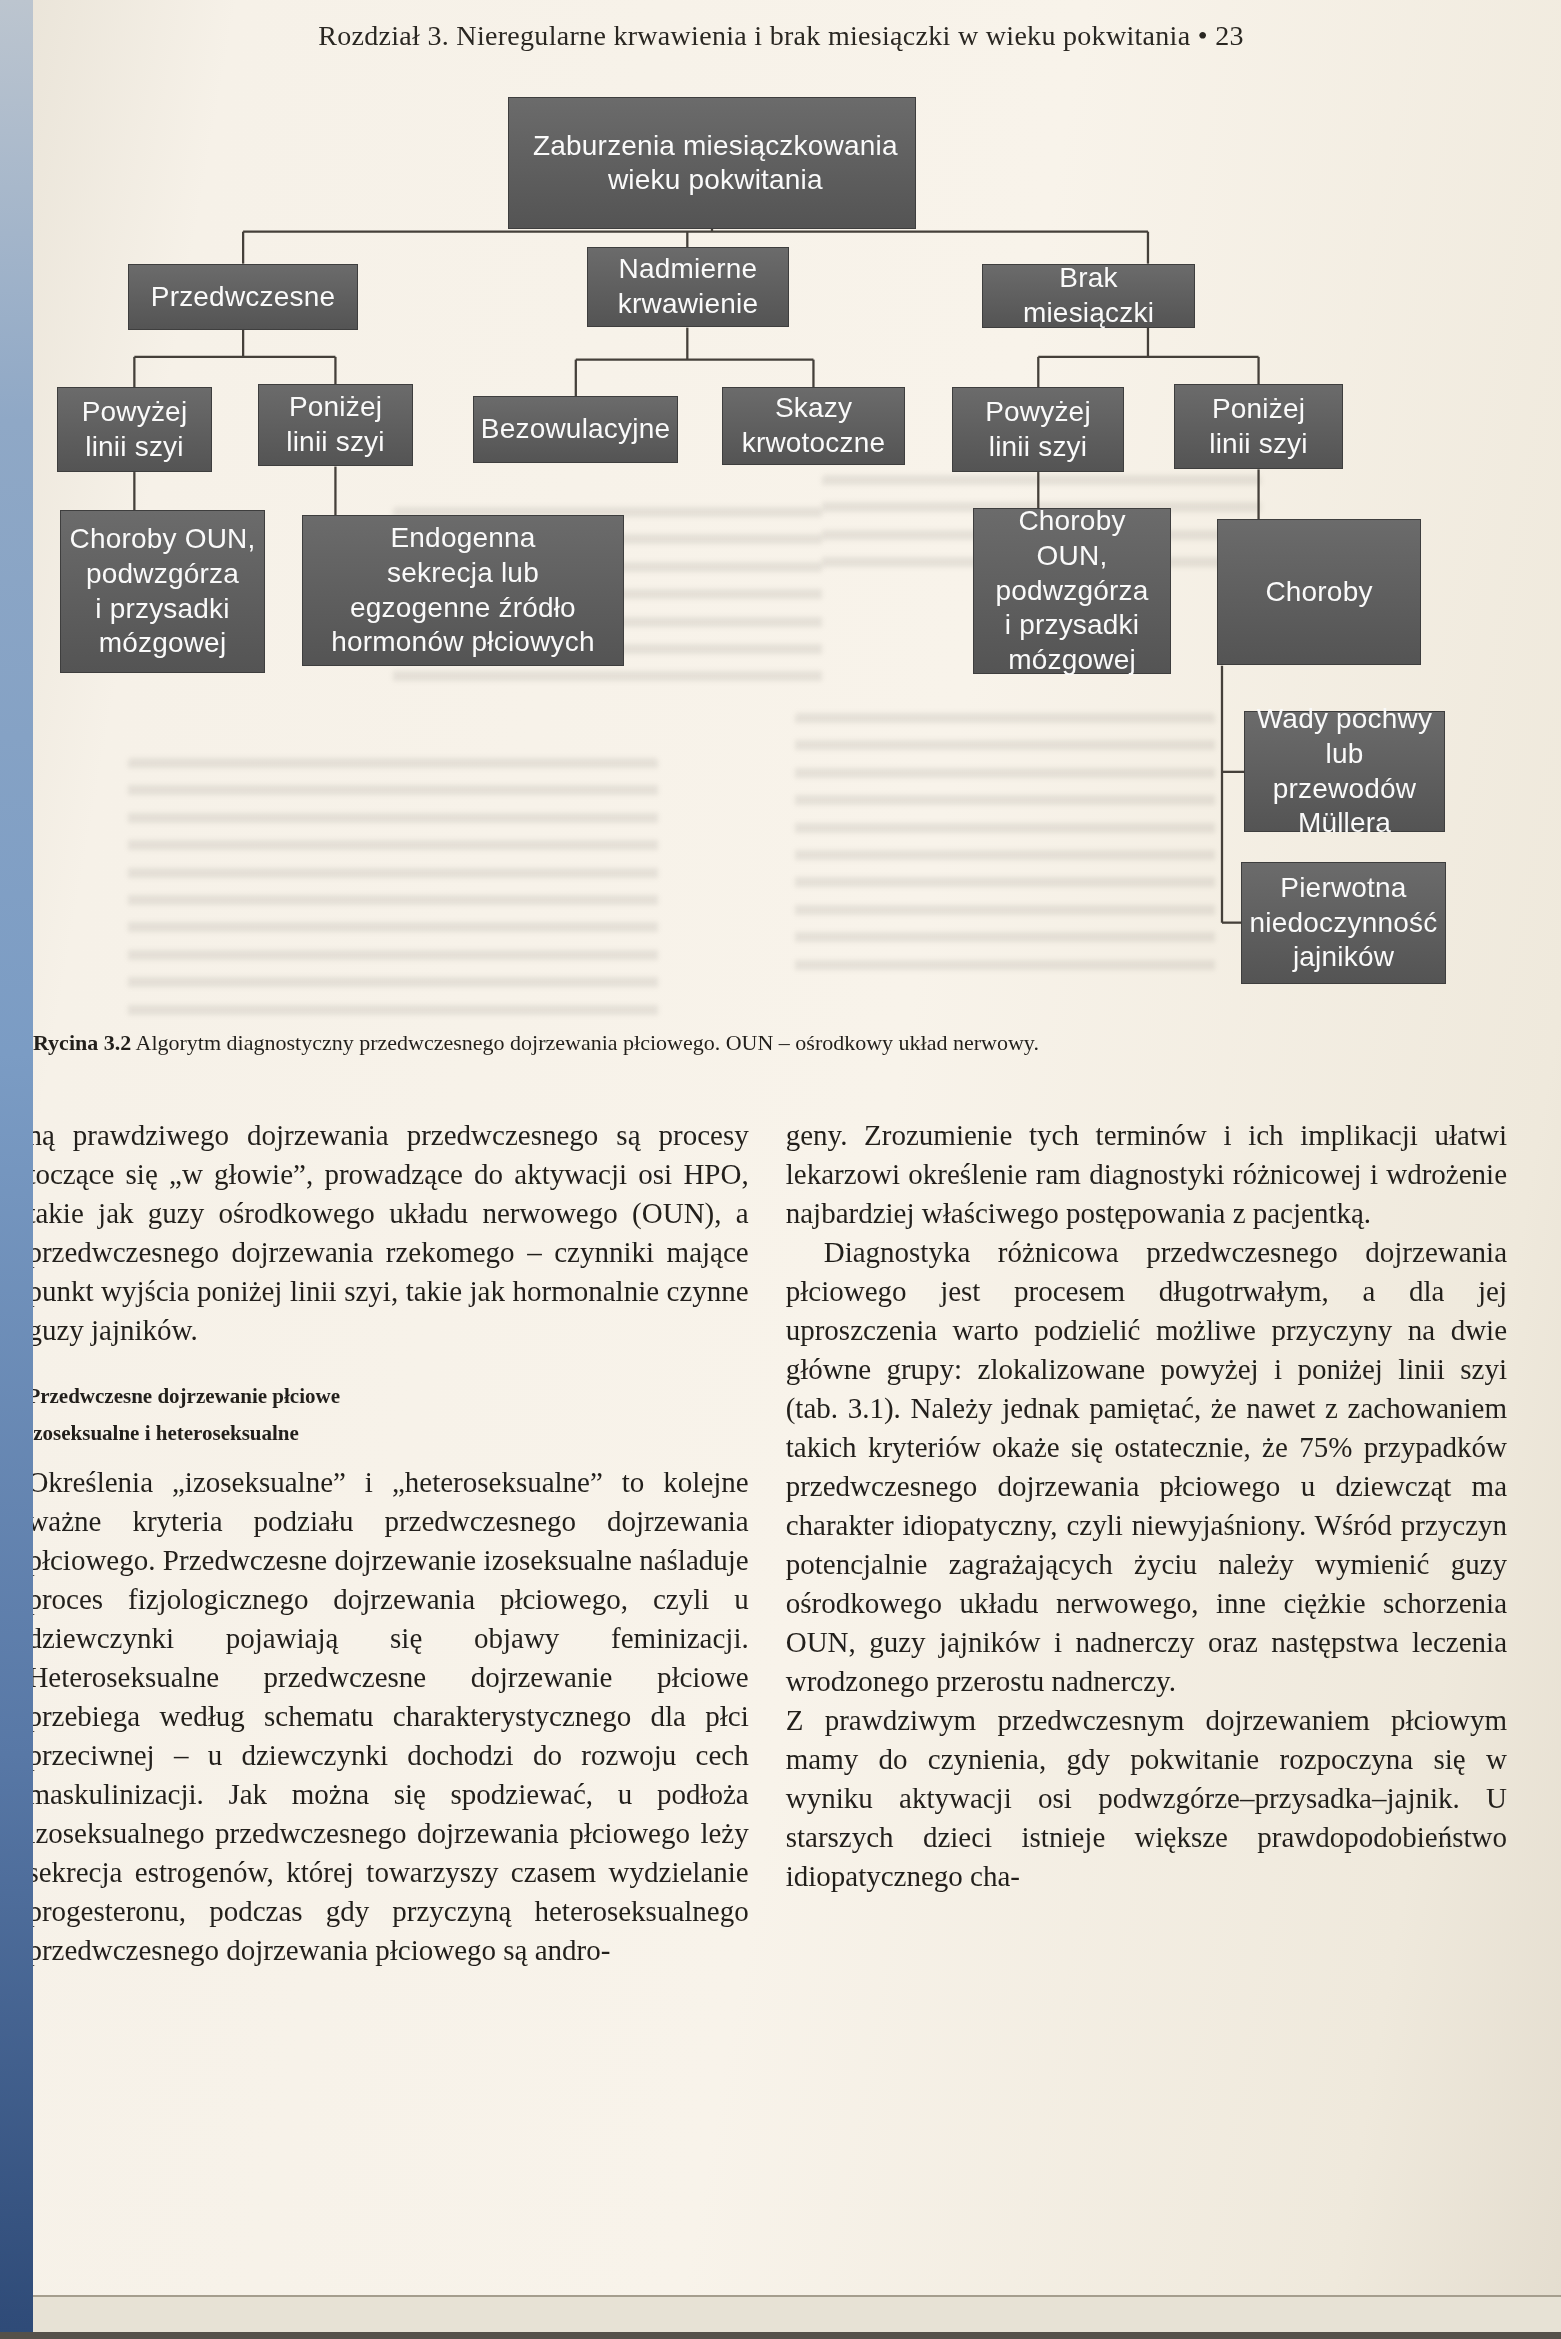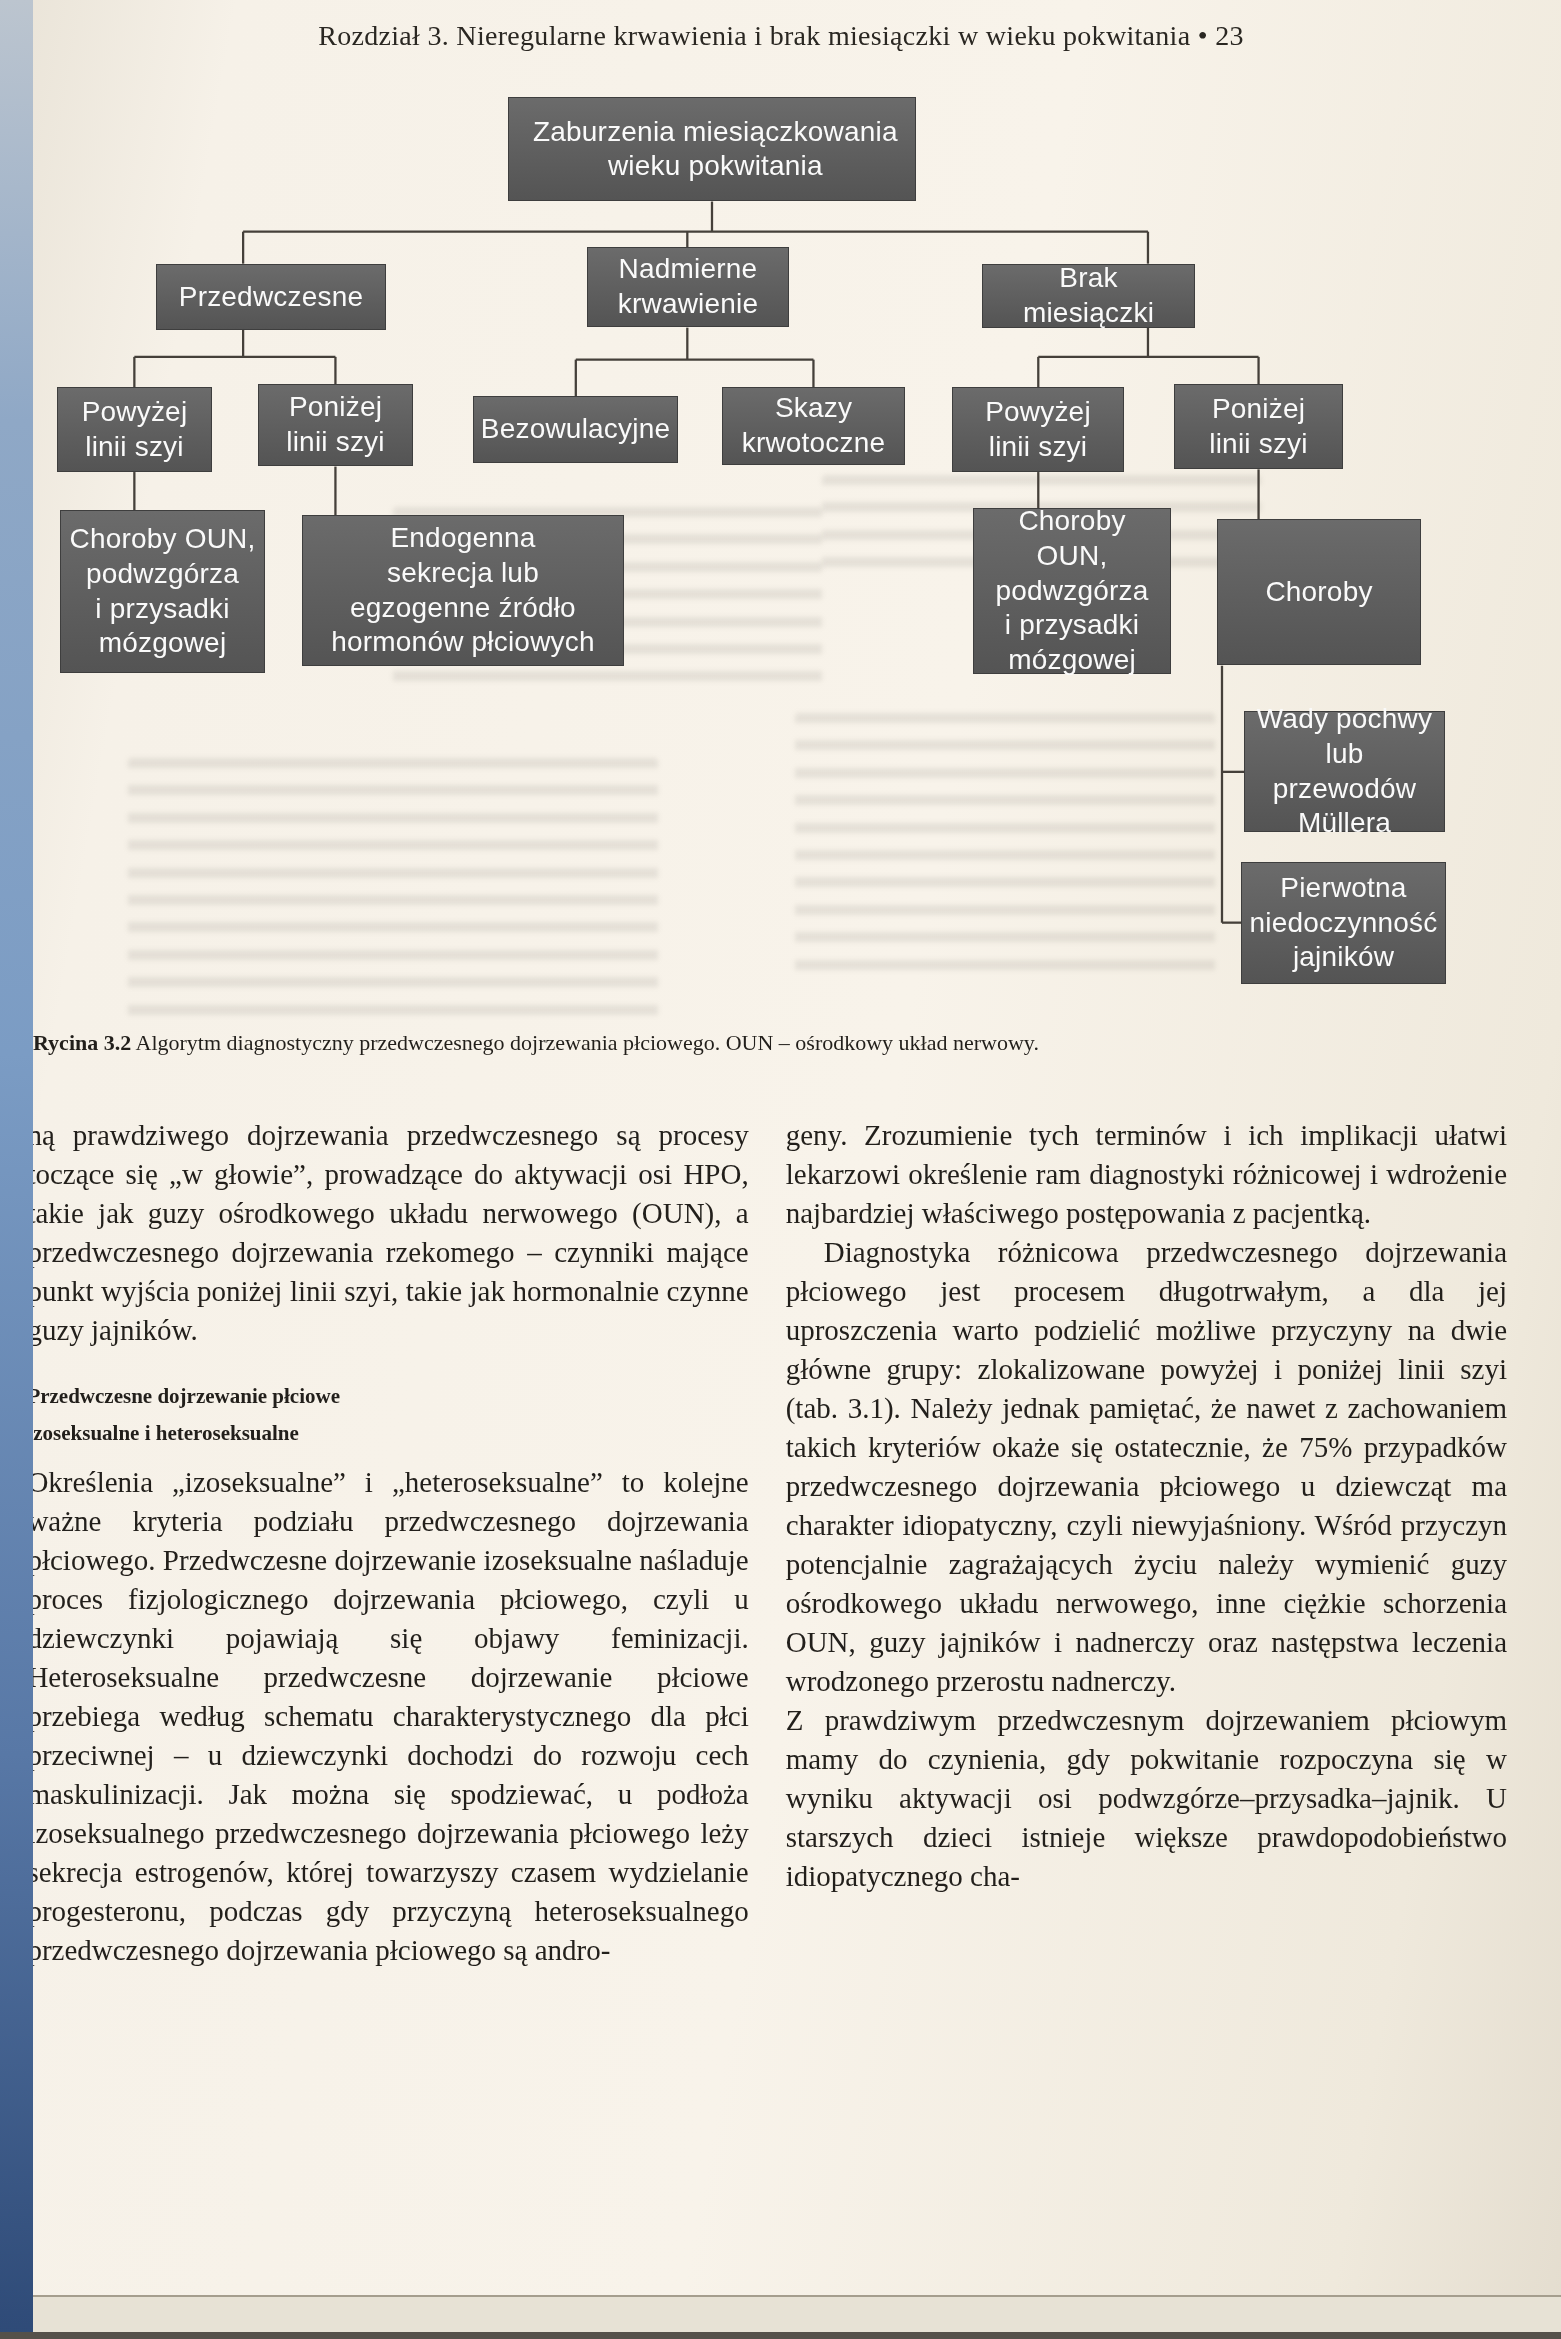--- a/index.html
+++ b/index.html
@@ -110,23 +110,23 @@
       <polyline points="1377,292 1377,322"></polyline>
       <polyline points="147,418 147,460"></polyline>
       <polyline points="367,412 367,465"></polyline>
       <polyline points="1136,418 1136,458"></polyline>
       <polyline points="1377,415 1377,470"></polyline>
       <polyline points="1337,630 1337,911"></polyline>
       <polyline points="1337,746 1362,746"></polyline>
       <polyline points="1337,911 1358,911"></polyline>
     </svg>
 
-    <div class="fnode" style="left:508px; top:7.3px; width:408px; height:104px;padding-left:14px;">Zaburzenia miesiączkowania
+    <div class="fnode" style="left:508px; top:7.3px; width:408px; height:132px;padding-left:14px;">Zaburzenia miesiączkowania
 wieku pokwitania</div>
-    <div class="fnode" style="left:128px; top:174px; width:230px; height:66px;margin-left:28px;">Przedwczesne</div>
+    <div class="fnode" style="left:128px; top:174px; width:230px; height:66px;">Przedwczesne</div>
     <div class="fnode" style="left:587px; top:157px; width:202px; height:80px;">Nadmierne
 krwawienie</div>
     <div class="fnode" style="left:982px; top:174px; width:213px; height:64px;">Brak miesiączki</div>
     <div class="fnode" style="left:57px; top:297px; width:155px; height:85px;">Powyżej
 linii szyi</div>
     <div class="fnode" style="left:258px; top:294px; width:155px; height:82px;">Poniżej
 linii szyi</div>
     <div class="fnode" style="left:473px; top:306px; width:205px; height:67px;">Bezowulacyjne</div>
     <div class="fnode" style="left:722px; top:297px; width:183px; height:78px;">Skazy
 krwotoczne</div>

